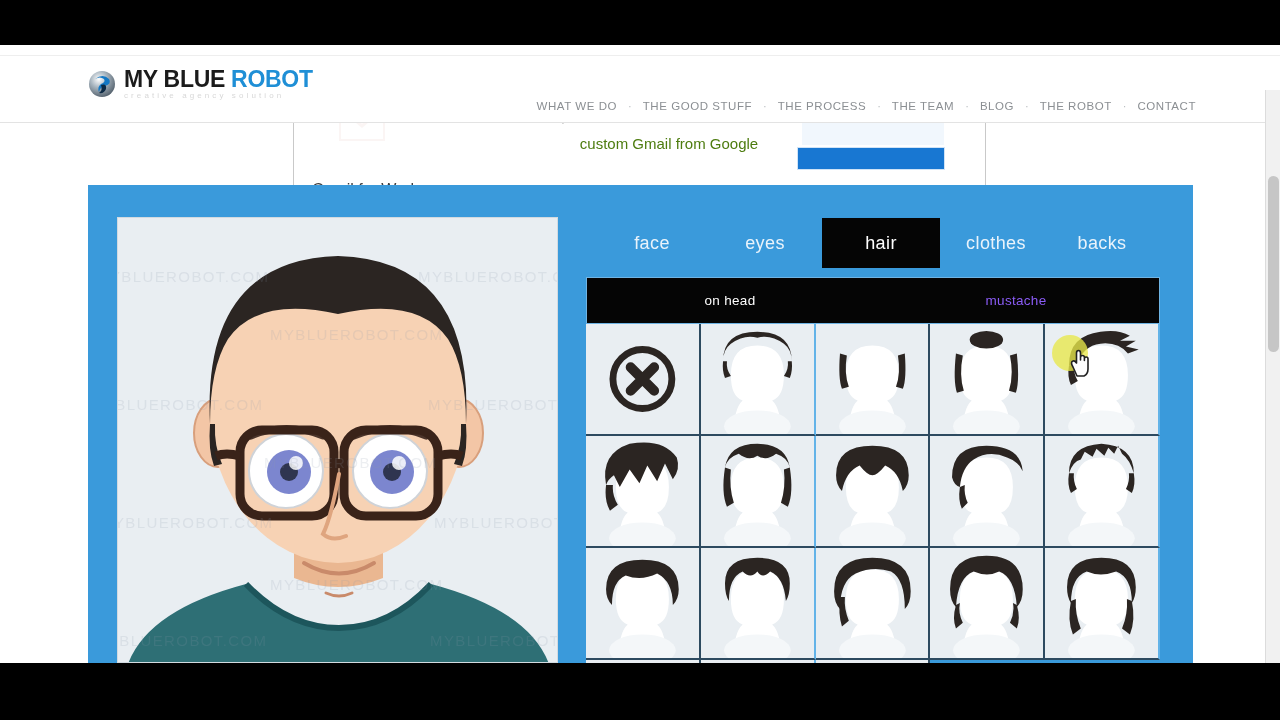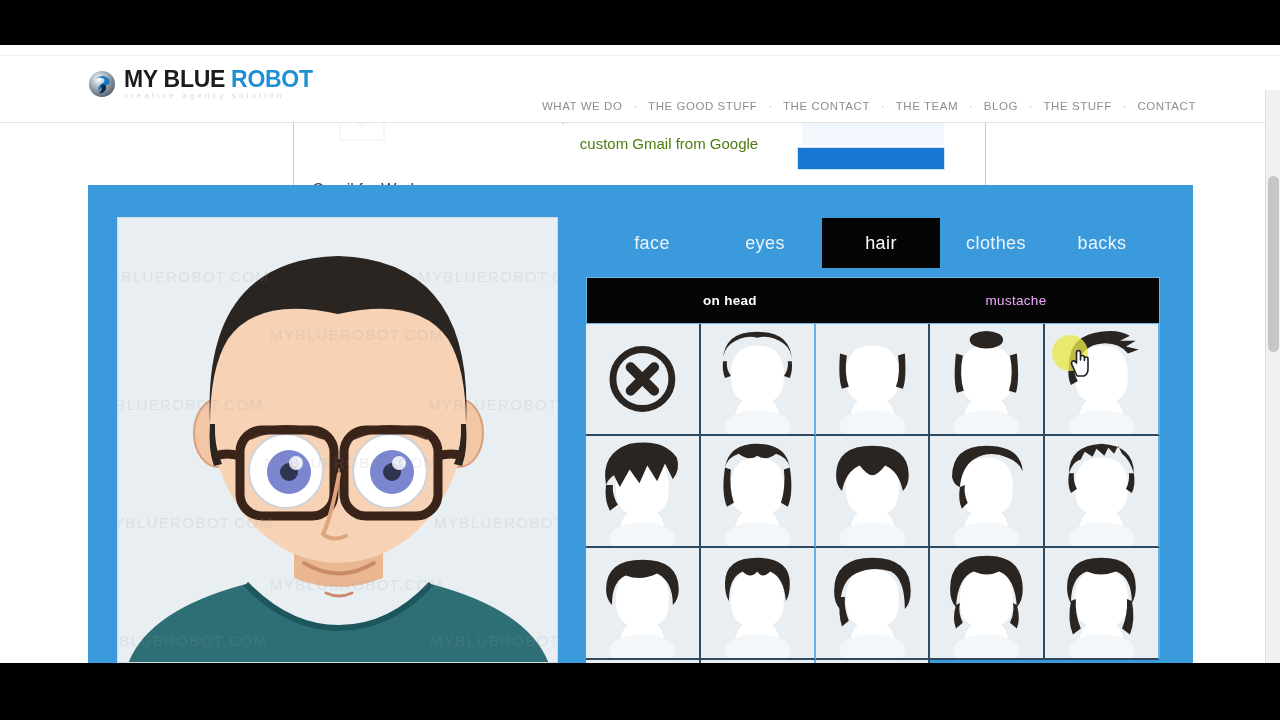--- a/index.html
+++ b/index.html
@@ -126,23 +126,23 @@
 
   
   #sub-tabs {
     position: absolute; left: 498px; top: 92px;
     width: 574px; height: 47px;
     background: #050505; border: 1px solid #6fb4e4;
     display: flex;
   }
   .sub-tab {
     flex: 1; display: flex; align-items: center; justify-content: center;
-    font-size: 13.5px; color: #f0abfc; letter-spacing: .3px;
-  }
-  .sub-tab.active { color: #ffffff; font-weight: bold; }
+    font-size: 13.5px; color: #8b5cf6; letter-spacing: .3px;
+  }
+  .sub-tab.active { color: #ffffff; font-weight: normal; }
 
   
   #grid {
     position: absolute; left: 498px; top: 139px;
     width: 574px; height: 339px;
     overflow: hidden;
   }
   #grid-inner { display: grid; grid-template-columns: repeat(5, 1fr); }
   .cell {
     position: relative; height: 112px;
@@ -210,27 +210,27 @@
         <div id="logo-text">
           <div id="logo-word"><span>MY BLUE </span><span class="blue">ROBOT</span></div>
           <div id="logo-tag">creative agency solution</div>
         </div>
       </div>
       <nav id="main-nav">
           <a class="nav-item" href="#">WHAT WE DO</a>
           <span class="nav-sep">·</span>
           <a class="nav-item" href="#">THE GOOD STUFF</a>
           <span class="nav-sep">·</span>
-          <a class="nav-item" href="#">THE CONTACT</a>
+          <a class="nav-item" href="#">THE PROCESS</a>
           <span class="nav-sep">·</span>
           <a class="nav-item" href="#">THE TEAM</a>
           <span class="nav-sep">·</span>
           <a class="nav-item" href="#">BLOG</a>
           <span class="nav-sep">·</span>
-          <a class="nav-item" href="#">THE STUFF</a>
+          <a class="nav-item" href="#">THE ROBOT</a>
           <span class="nav-sep">·</span>
           <a class="nav-item" href="#">CONTACT</a>
         </nav>
     </header>
 
     <section id="builder">
 
       <div id="avatar-box">
         <svg id="avatar-svg" viewBox="0 0 441 446">
           <rect width="441" height="446" fill="#e9eef2"></rect>

